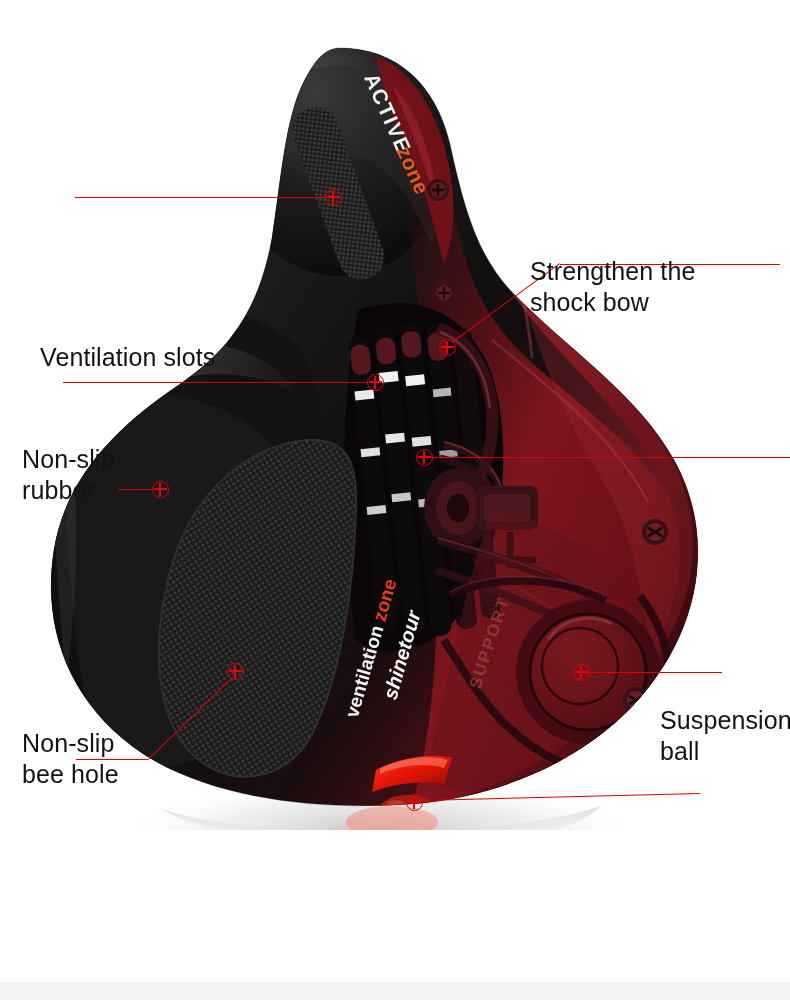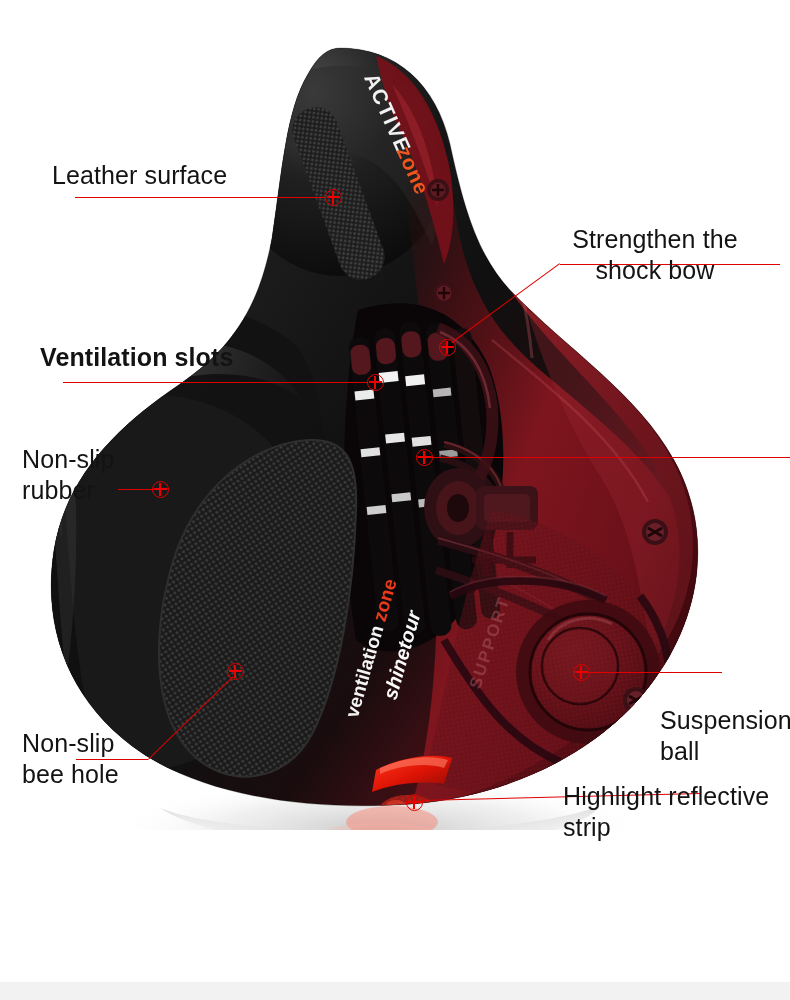--- a/index.html
+++ b/index.html
@@ -6,21 +6,21 @@
   body{width:790px;height:1000px;overflow:hidden;
        font-family:"Liberation Sans","DejaVu Sans",sans-serif;}
   #stage{position:relative;width:790px;height:1000px;background:#ffffff;overflow:hidden;}
 
   
   #bottom-band{position:absolute;left:0;bottom:0;width:790px;height:18px;background:#f2f2f2;}
 
   
   .label{position:absolute;color:#131313;font-size:25px;line-height:31px;
          letter-spacing:.1px;white-space:pre-line;}
-  .label.r{text-align:center;}
+  .label.r{text-align:left;margin-top:32px;}
 
   
   .lead{position:absolute;background:#e00000;height:1px;transform-origin:0 0;}
 
   
   .mk{position:absolute;width:17px;height:17px;margin-left:-8.5px;margin-top:-8.5px;}
   .mk i{position:absolute;display:block;background:#ee0000;}
   .mk .ring{position:absolute;inset:0;border:1.4px solid #e00000;border-radius:50%;box-sizing:border-box;}
   .mk .h{left:2px;top:7.5px;width:13px;height:2.4px;}
   .mk .vv{top:2px;left:7.5px;width:2.4px;height:13px;}
@@ -395,34 +395,31 @@
       <i class="h"></i>
       <i class="vv"></i>
     </div>
 
   <div class="mk" style="left:414px;top:802px;">
     <span class="ring"></span>
       <i class="h"></i>
       <i class="vv"></i>
     </div>
 
-  <div class="label" style="left:52px;top:160px;">Leather surface</div>
 
   <div class="label r" style="left:530px;top:224px;width:250px;">Strengthen the
 shock bow</div>
 
-  <div class="label" style="left:40px;top:342px;font-weight:bold;">Ventilation slots</div>
+  <div class="label" style="left:40px;top:342px;">Ventilation slots</div>
 
   <div class="label" style="left:22px;top:444px;">Non-slip
 rubber</div>
 
 
   <div class="label" style="left:660px;top:705px;">Suspension
 ball</div>
 
   <div class="label" style="left:22px;top:728px;">Non-slip
 bee hole</div>
 
-  <div class="label" style="left:563px;top:781px;">Highlight reflective
-strip</div>
 
   <div id="bottom-band"></div>
 </div>
 
 </body></html>

